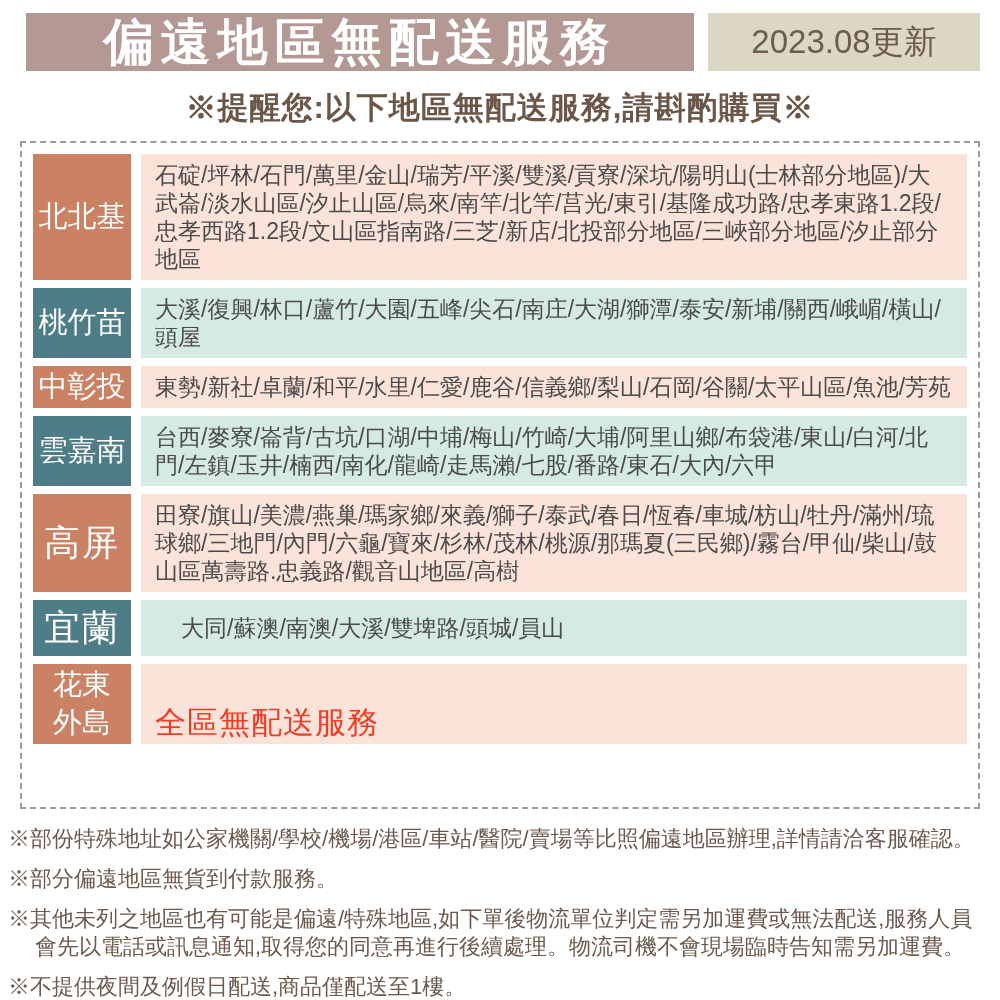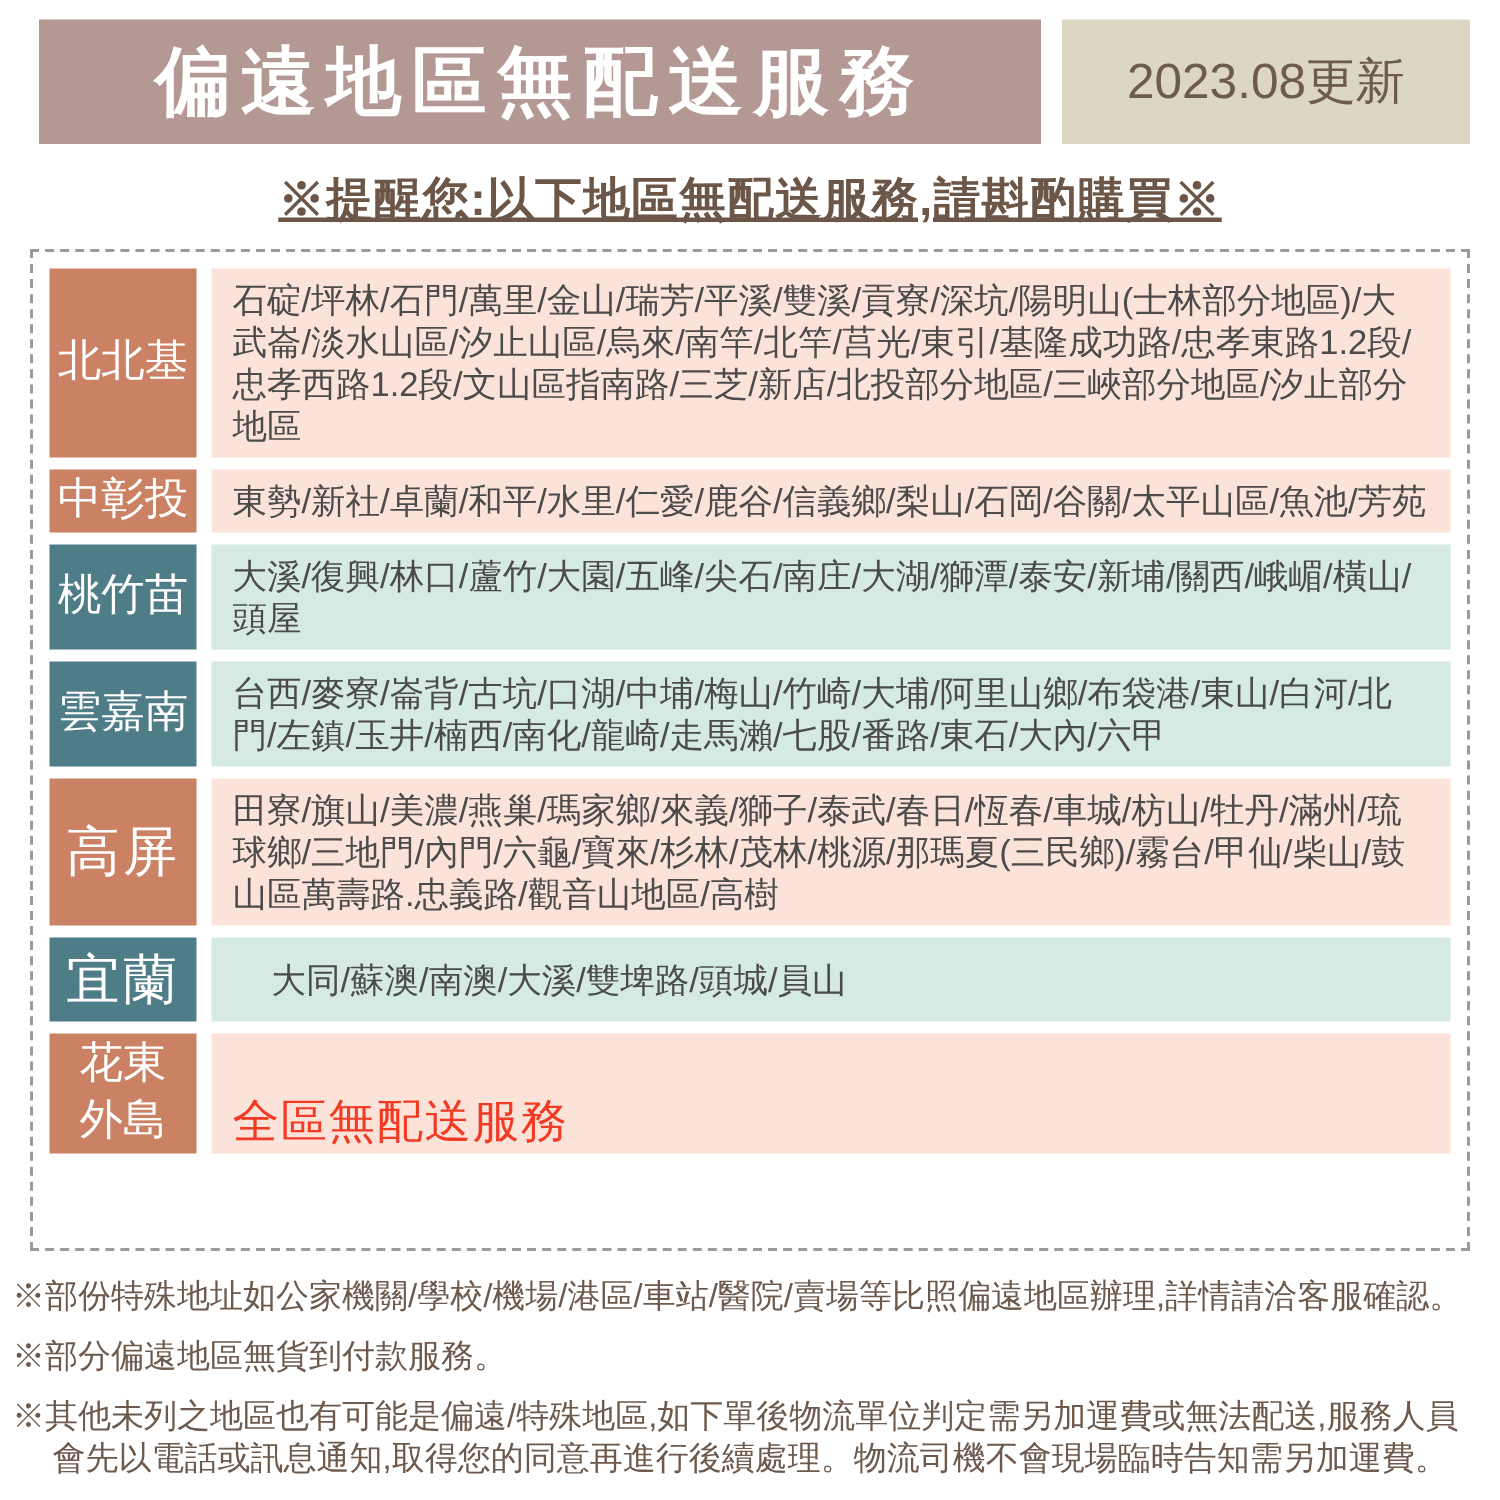--- a/index.html
+++ b/index.html
@@ -8,21 +8,21 @@
     width:1000px; height:1000px;
     font-family:"Liberation Sans", sans-serif;
     overflow:hidden;
   }
   .page { width:1000px; height:1000px; position:relative; background:#fff; }
 
   
   .header {
     display:flex; gap:14px;
     margin:13px 20px 0 26px;
-    height:83px;
+    height:58px;
   }
   .title-banner {
     flex:1;
     background:var(--banner_bg,#b39894);
     color:var(--banner_text,#ffffff);
     font-size:50px; font-weight:bold;
     letter-spacing:7px;
     display:flex; align-items:center; justify-content:center;
     white-space:nowrap;
   }
@@ -36,21 +36,20 @@
   }
 
   
   .subtitle {
     margin:16px 0 12px;
     text-align:center;
     font-size:31px; font-weight:bold;
     letter-spacing:1px;
     color:var(--subtitle_text,#6b5647);
     white-space:nowrap;
-    text-decoration:underline;
   }
 
   
   .regions-table {
     margin:0 20px;
     border:2px dashed var(--border,#9b9b9b);
     padding:11px;
     display:flex; flex-direction:column; gap:8px;
     min-height:668px;
   }
@@ -112,30 +111,30 @@
   <div class="regions-table">
 
     <div class="region-row">
       <div class="region-label label-salmon">北北基</div>
       <div class="region-areas bg-pink">
         <span>石碇/坪林/石門/萬里/金山/瑞芳/平溪/雙溪/貢寮/深坑/陽明山(士林部分地區)/大武崙/淡水山區/汐止山區/烏來/南竿/北竿/莒光/東引/基隆成功路/忠孝東路1.2段/忠孝西路1.2段/文山區指南路/三芝/新店/北投部分地區/三峽部分地區/汐止部分地區</span>
       </div>
     </div>
 
     <div class="region-row">
-      <div class="region-label label-salmon">中彰投</div>
-      <div class="region-areas bg-pink">
-        <span>東勢/新社/卓蘭/和平/水里/仁愛/鹿谷/信義鄉/梨山/石岡/谷關/太平山區/魚池/芳苑</span>
+      <div class="region-label label-teal">桃竹苗</div>
+      <div class="region-areas bg-mint">
+        <span>大溪/復興/林口/蘆竹/大園/五峰/尖石/南庄/大湖/獅潭/泰安/新埔/關西/峨嵋/橫山/頭屋</span>
       </div>
     </div>
 
     <div class="region-row">
-      <div class="region-label label-teal">桃竹苗</div>
-      <div class="region-areas bg-mint">
-        <span>大溪/復興/林口/蘆竹/大園/五峰/尖石/南庄/大湖/獅潭/泰安/新埔/關西/峨嵋/橫山/頭屋</span>
+      <div class="region-label label-salmon">中彰投</div>
+      <div class="region-areas bg-pink">
+        <span>東勢/新社/卓蘭/和平/水里/仁愛/鹿谷/信義鄉/梨山/石岡/谷關/太平山區/魚池/芳苑</span>
       </div>
     </div>
 
     <div class="region-row">
       <div class="region-label label-teal">雲嘉南</div>
       <div class="region-areas bg-mint">
         <span>台西/麥寮/崙背/古坑/口湖/中埔/梅山/竹崎/大埔/阿里山鄉/布袋港/東山/白河/北門/左鎮/玉井/楠西/南化/龍崎/走馬瀨/七股/番路/東石/大內/六甲</span>
       </div>
     </div>
 

